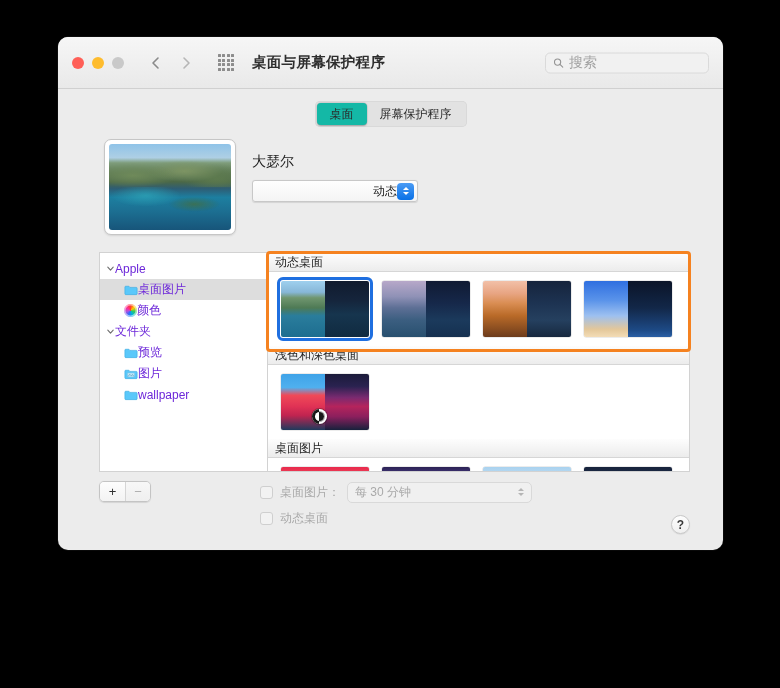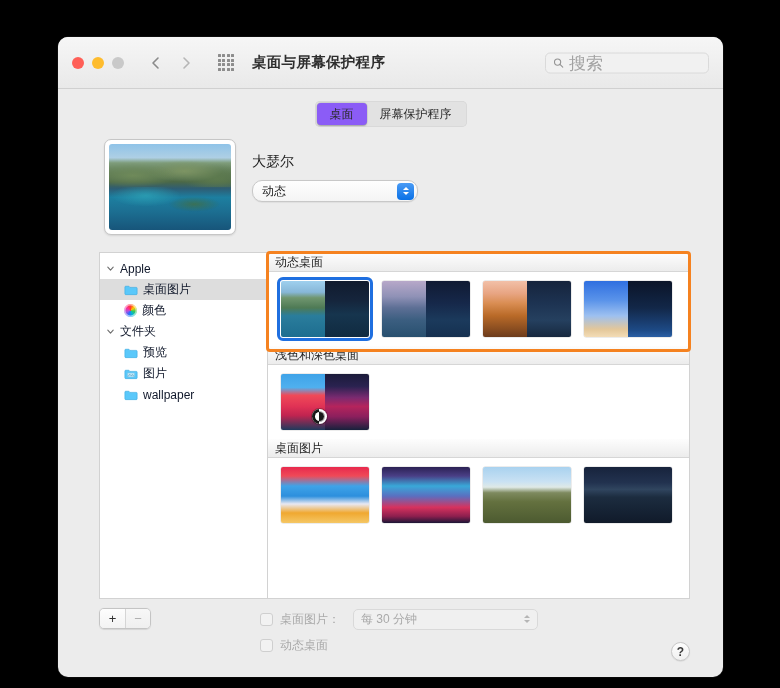--- a/index.html
+++ b/index.html
@@ -7,21 +7,21 @@
     width: 780px; height: 688px;
     background: #000;
     font-family: "Liberation Sans", "DejaVu Sans", sans-serif;
     overflow: hidden;
   }
   .desktop { position: relative; width: 780px; height: 688px; background: #000; }
 
   
   .window {
     position: absolute; left: 58px; top: 37px;
-    width: 665px; height: 640px;
+    width: 665px; height: 513px;
     background: #ececec;
     border-radius: 10px;
     box-shadow: 0 14px 40px rgba(0,0,0,0.55), 0 0 0 0.5px rgba(255,255,255,0.12);
     overflow: hidden;
     display: flex; flex-direction: column;
   }
 
   
   .titlebar {
     height: 52px; flex: none;
@@ -58,39 +58,39 @@
   .search {
     position: absolute; right: 14px; top: 50%; transform: translateY(-50%);
     width: 164px; height: 21px;
     background: #f1f1f1;
     border: 1px solid #dadada;
     border-radius: 5px;
     display: flex; align-items: center; gap: 5px;
     padding: 0 7px;
   }
   .search .sicon { width: 11px; height: 11px; color: #949494; flex: none; }
-  .search .sph { font-size: 17px; color: #a2a2a2; }
+  .search .sph { font-size: 14px; color: #a2a2a2; }
 
   
   .tabzone { flex: none; padding: 12px 0 10px; display: flex; justify-content: center; }
   .tabs {
     display: inline-flex;
     background: #e2e2e2;
     border-radius: 5px;
     padding: 2px;
     box-shadow: inset 0 0 0 0.5px rgba(0,0,0,0.08);
   }
   .tab {
     font-size: 12px; color: #2b2b2b;
     padding: 2.5px 13px;
     border-radius: 4px;
     white-space: nowrap;
   }
   .tab.active {
-    background: #8b5cf6;
+    background: #14b8a6;
     box-shadow: 0 0.5px 1.5px rgba(0,0,0,0.25), 0 0 0 0.5px rgba(0,0,0,0.08);
   }
 
   
   .preview-row { flex: none; display: flex; padding: 2px 0 0 46px; gap: 16px; }
   .thumb-frame {
     width: 132px; height: 96px;
     background: #fff;
     border: 1px solid #c6c6c6;
     border-radius: 7px;
@@ -121,25 +121,26 @@
     opacity: 0.85;
   }
 
   .preview-meta { padding-top: 14px; }
   .preview-title { font-size: 14px; color: #1d1d1d; font-weight: normal; }
   .popup {
     margin-top: 9px;
     width: 166px; height: 22px;
     background: linear-gradient(#fefefe, #f4f4f4);
     border: 1px solid #c8c8c8;
-    border-radius: 10px;
+    border-radius: 3px;
     display: flex; align-items: center;
     padding: 0 3px 0 9px;
     box-shadow: 0 0.5px 1px rgba(0,0,0,0.10);
     position: relative;
+    text-align: right;
   }
   .popup .pval { font-size: 12px; color: #1d1d1d; flex: 1; }
   .popup .stepper {
     width: 17px; height: 17px; border-radius: 4px;
     background: linear-gradient(#4a9bf5, #0a71e6);
     display: flex; flex-direction: column; align-items: center; justify-content: center;
     gap: 2px; flex: none;
   }
   .popup .stepper span { display: block; width: 0; height: 0; }
   .popup .stepper .up { border-left: 3px solid transparent; border-right: 3px solid transparent; border-bottom: 3.4px solid #fff; }
@@ -156,22 +157,22 @@
   .sidebar {
     width: 168px; flex: none;
     background: #fff;
     border: 1px solid #d2d2d2;
     border-right: none;
     padding-top: 5px;
     overflow: hidden;
   }
   .srow {
     height: 21px; display: flex; align-items: center;
-    font-size: 12px; color: #0f172a;
-    padding-left: 6px; gap: 5px;
+    font-size: 12px; color: #6d28d9;
+    padding-left: 6px; 
     white-space: nowrap;
   }
   .srow.group { padding-left: 6px; }
   .srow.child { padding-left: 24px; }
   .srow.selected { background: #dddddd; }
   .disc {
     width: 9px; height: 9px; flex: none; color: #6d6d6d;
   }
   .folder-ic { width: 14px; height: 12px; flex: none; }
   .wheel { width: 13px; height: 13px; border-radius: 50%; flex: none;
@@ -284,21 +285,20 @@
 
   .bctrls { margin-left: 109px; padding-top: 0; }
   .crow { display: flex; align-items: center; gap: 7px; height: 22px; }
   .crow + .crow { margin-top: 4px; }
   .cbox {
     width: 13px; height: 13px; border-radius: 3px;
     background: #f2f2f2; border: 1px solid #cfcfcf; flex: none;
   }
   .clabel { font-size: 12px; color: #a9a9a9; white-space: nowrap; }
   .popup2 {
-    margin-left: 6px;
     width: 185px; height: 21px;
     background: #f0f0f0;
     border: 1px solid #d9d9d9;
     border-radius: 5px;
     display: flex; align-items: center; padding: 0 7px;
     position: relative;
   }
   .popup2 .pv { font-size: 12px; color: #a9a9a9; flex: 1; }
   .popup2 .arrows { display: flex; flex-direction: column; gap: 2px; }
   .popup2 .arrows span { width: 0; height: 0; }

